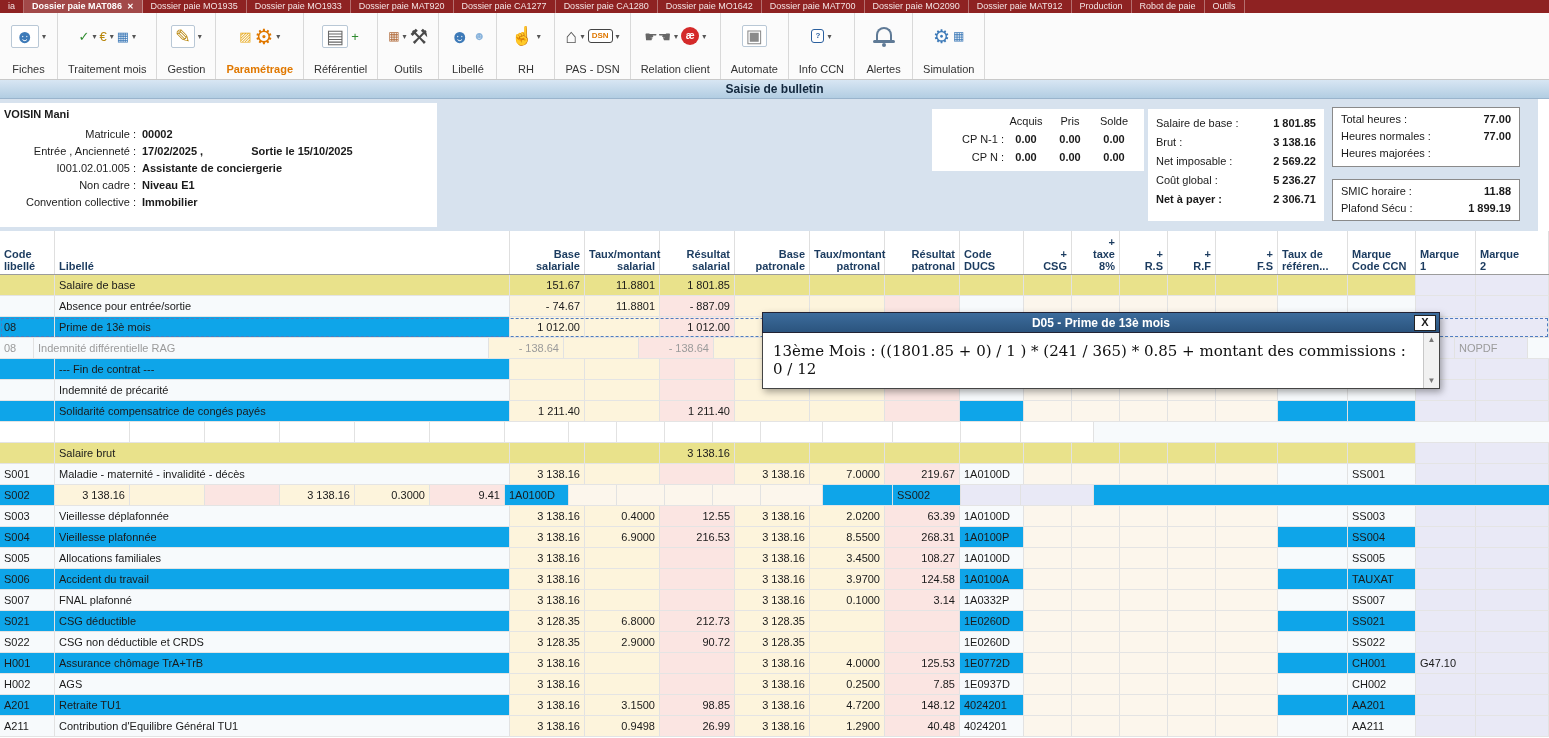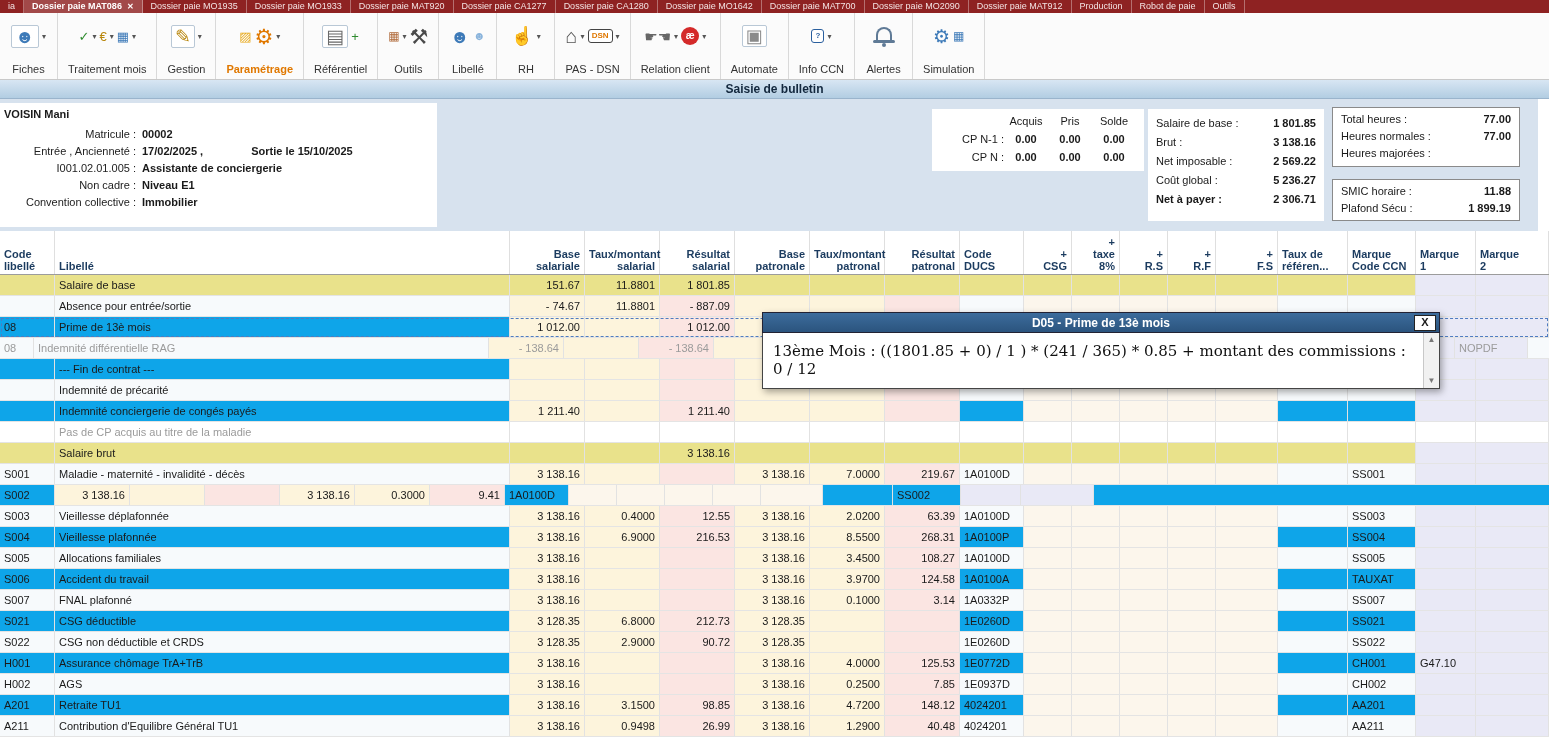--- a/index.html
+++ b/index.html
@@ -510,41 +510,40 @@
         <div class="gcell a-r t-faint" style="width: 48px;"></div>
         <div class="gcell a-r t-faint" style="width: 48px;"></div>
         <div class="gcell a-r t-faint" style="width: 62px;"></div>
         <div class="gcell" style="width: 70px;"></div>
         <div class="gcell" style="width: 68px;"></div>
         <div class="gcell t-lav" style="width: 60px;"></div>
         <div class="gcell t-lav" style="width: 73px;"></div>
       </div>
       <div class="grow ">
         <div class="gcell" style="width: 55px;"></div>
-        <div class="gcell" style="width: 455px;">Indemnité conciergerie de congés payés</div>
+        <div class="gcell" style="width: 455px;">Solidarité compensatrice de congés payés</div>
         <div class="gcell a-r t-cream" style="width: 75px;">1 211.40</div>
         <div class="gcell a-r t-cream" style="width: 75px;"></div>
         <div class="gcell a-r t-pink" style="width: 75px;">1 211.40</div>
         <div class="gcell a-r t-cream" style="width: 75px;"></div>
         <div class="gcell a-r t-cream" style="width: 75px;"></div>
         <div class="gcell a-r t-pink" style="width: 75px;"></div>
         <div class="gcell" style="width: 64px;"></div>
         <div class="gcell a-r t-faint" style="width: 48px;"></div>
         <div class="gcell a-r t-faint" style="width: 48px;"></div>
         <div class="gcell a-r t-faint" style="width: 48px;"></div>
         <div class="gcell a-r t-faint" style="width: 48px;"></div>
         <div class="gcell a-r t-faint" style="width: 62px;"></div>
         <div class="gcell" style="width: 70px;"></div>
         <div class="gcell" style="width: 68px;"></div>
         <div class="gcell t-lav" style="width: 60px;"></div>
         <div class="gcell t-lav" style="width: 73px;"></div>
       </div>
       <div class="grow grayplain">
         <div class="gcell" style="width: 55px;"></div>
-        <div class="gcell" style="width: 455px;">Pas de CP acquis au titre de la maladie</div>
         <div class="gcell a-r t-cream" style="width: 75px;"></div>
         <div class="gcell a-r t-cream" style="width: 75px;"></div>
         <div class="gcell a-r t-pink" style="width: 75px;"></div>
         <div class="gcell a-r t-cream" style="width: 75px;"></div>
         <div class="gcell a-r t-cream" style="width: 75px;"></div>
         <div class="gcell a-r t-pink" style="width: 75px;"></div>
         <div class="gcell" style="width: 64px;"></div>
         <div class="gcell a-r t-faint" style="width: 48px;"></div>
         <div class="gcell a-r t-faint" style="width: 48px;"></div>
         <div class="gcell a-r t-faint" style="width: 48px;"></div>

